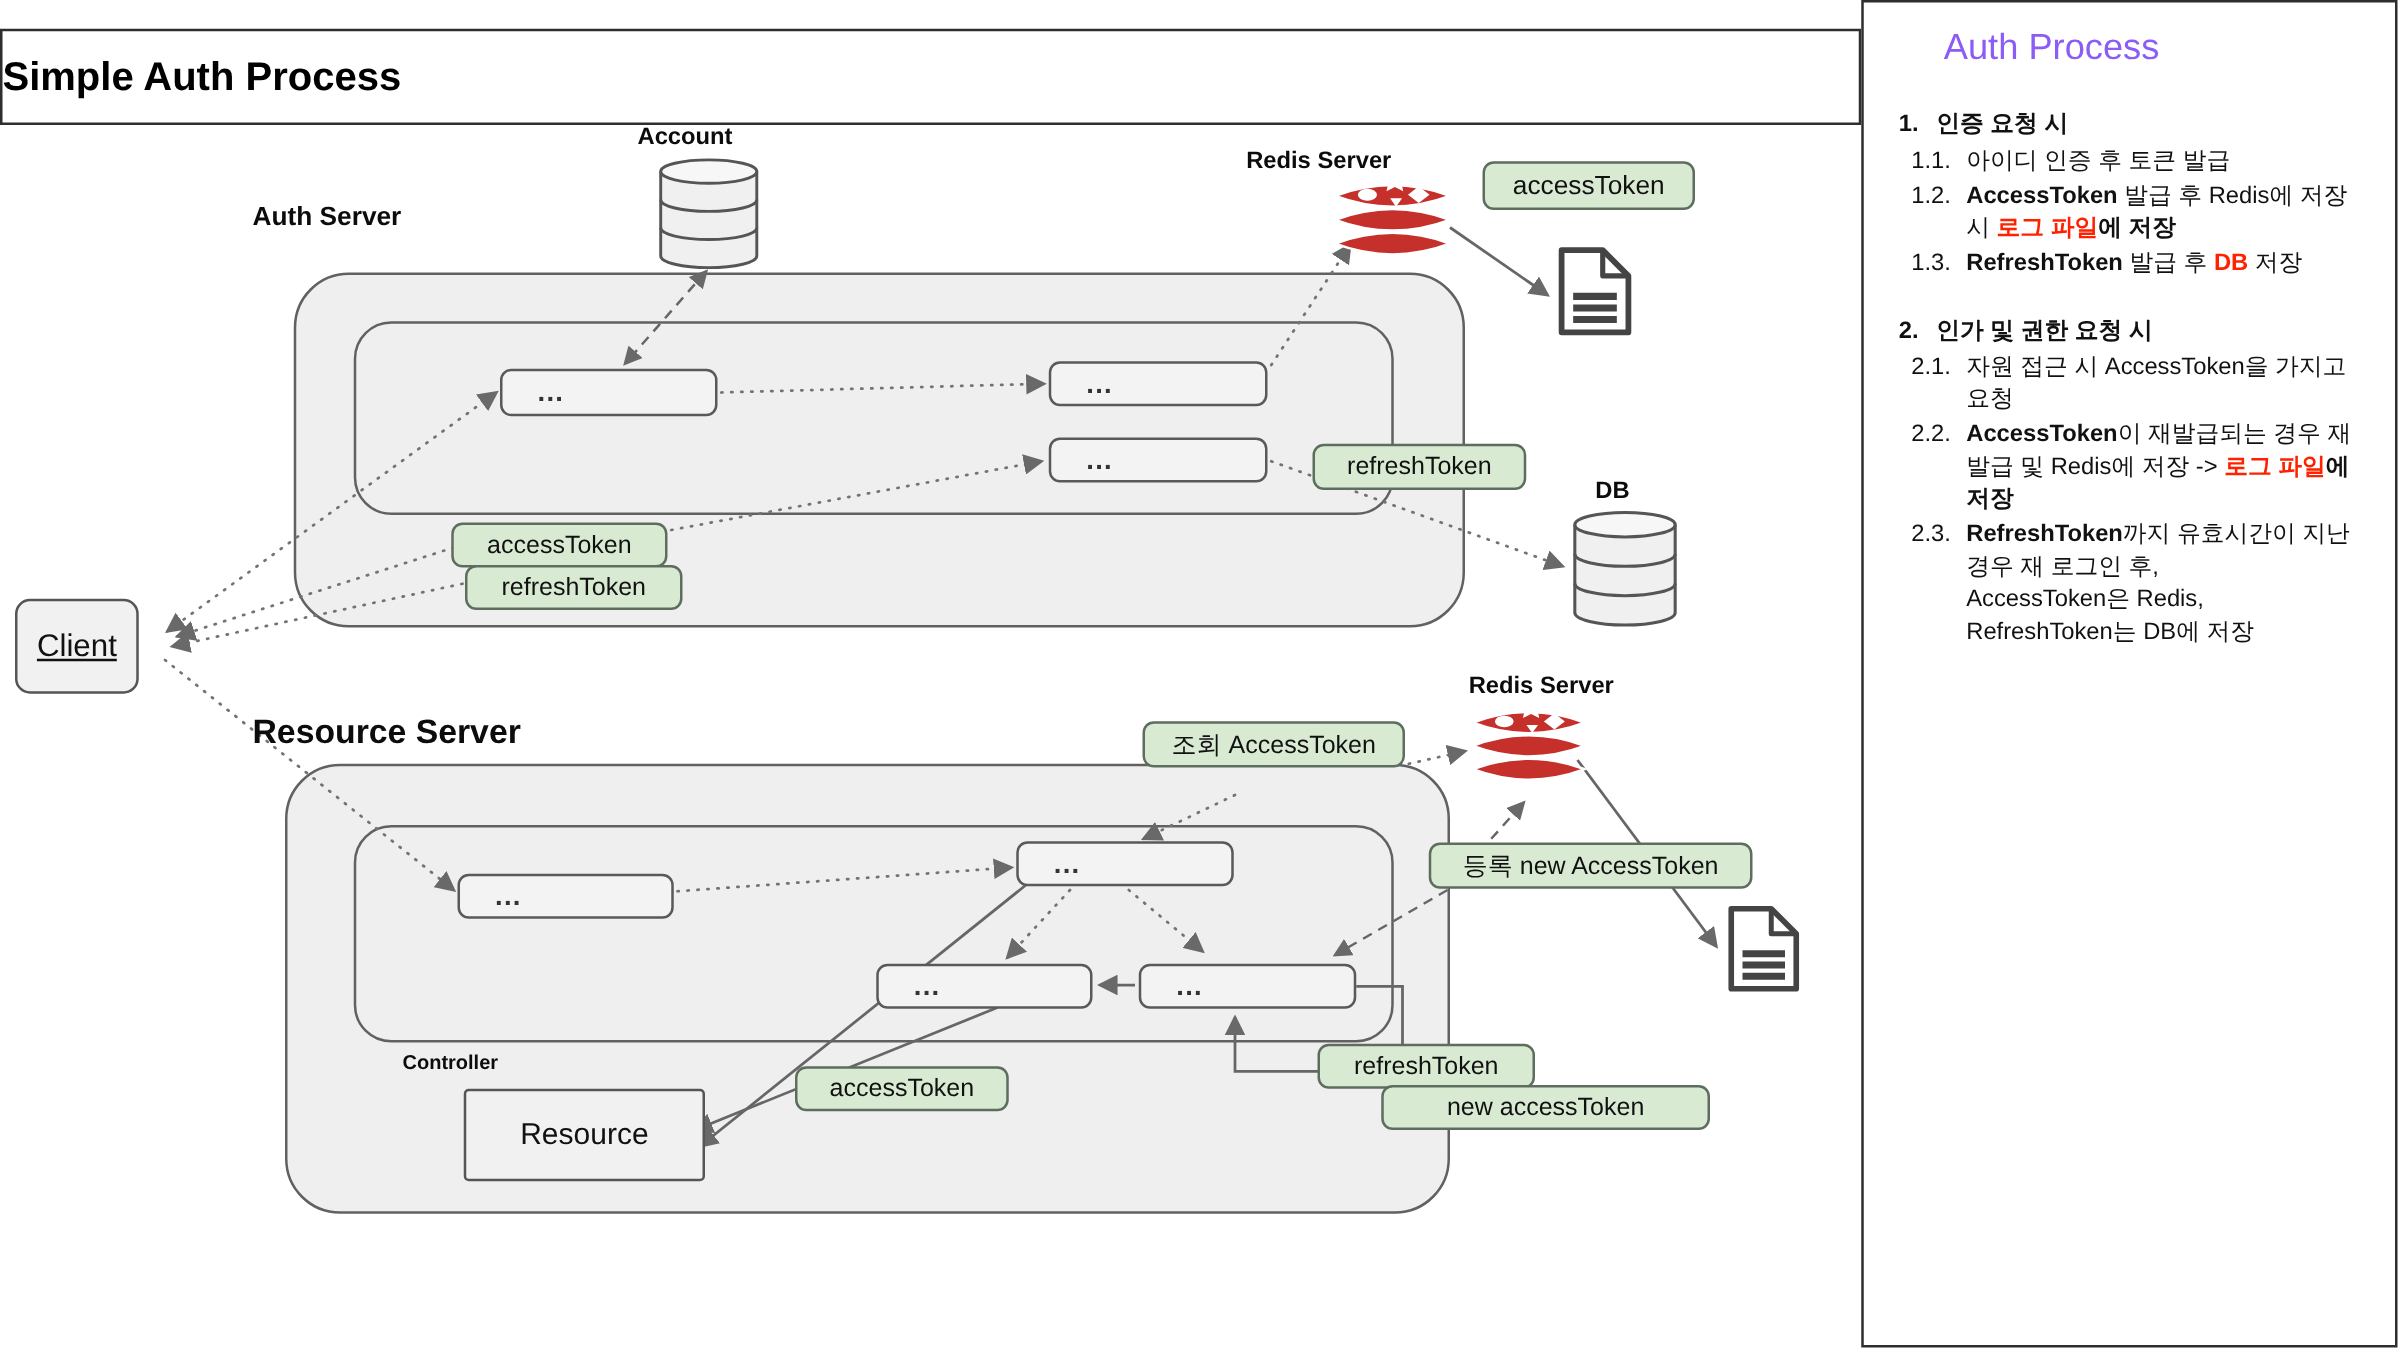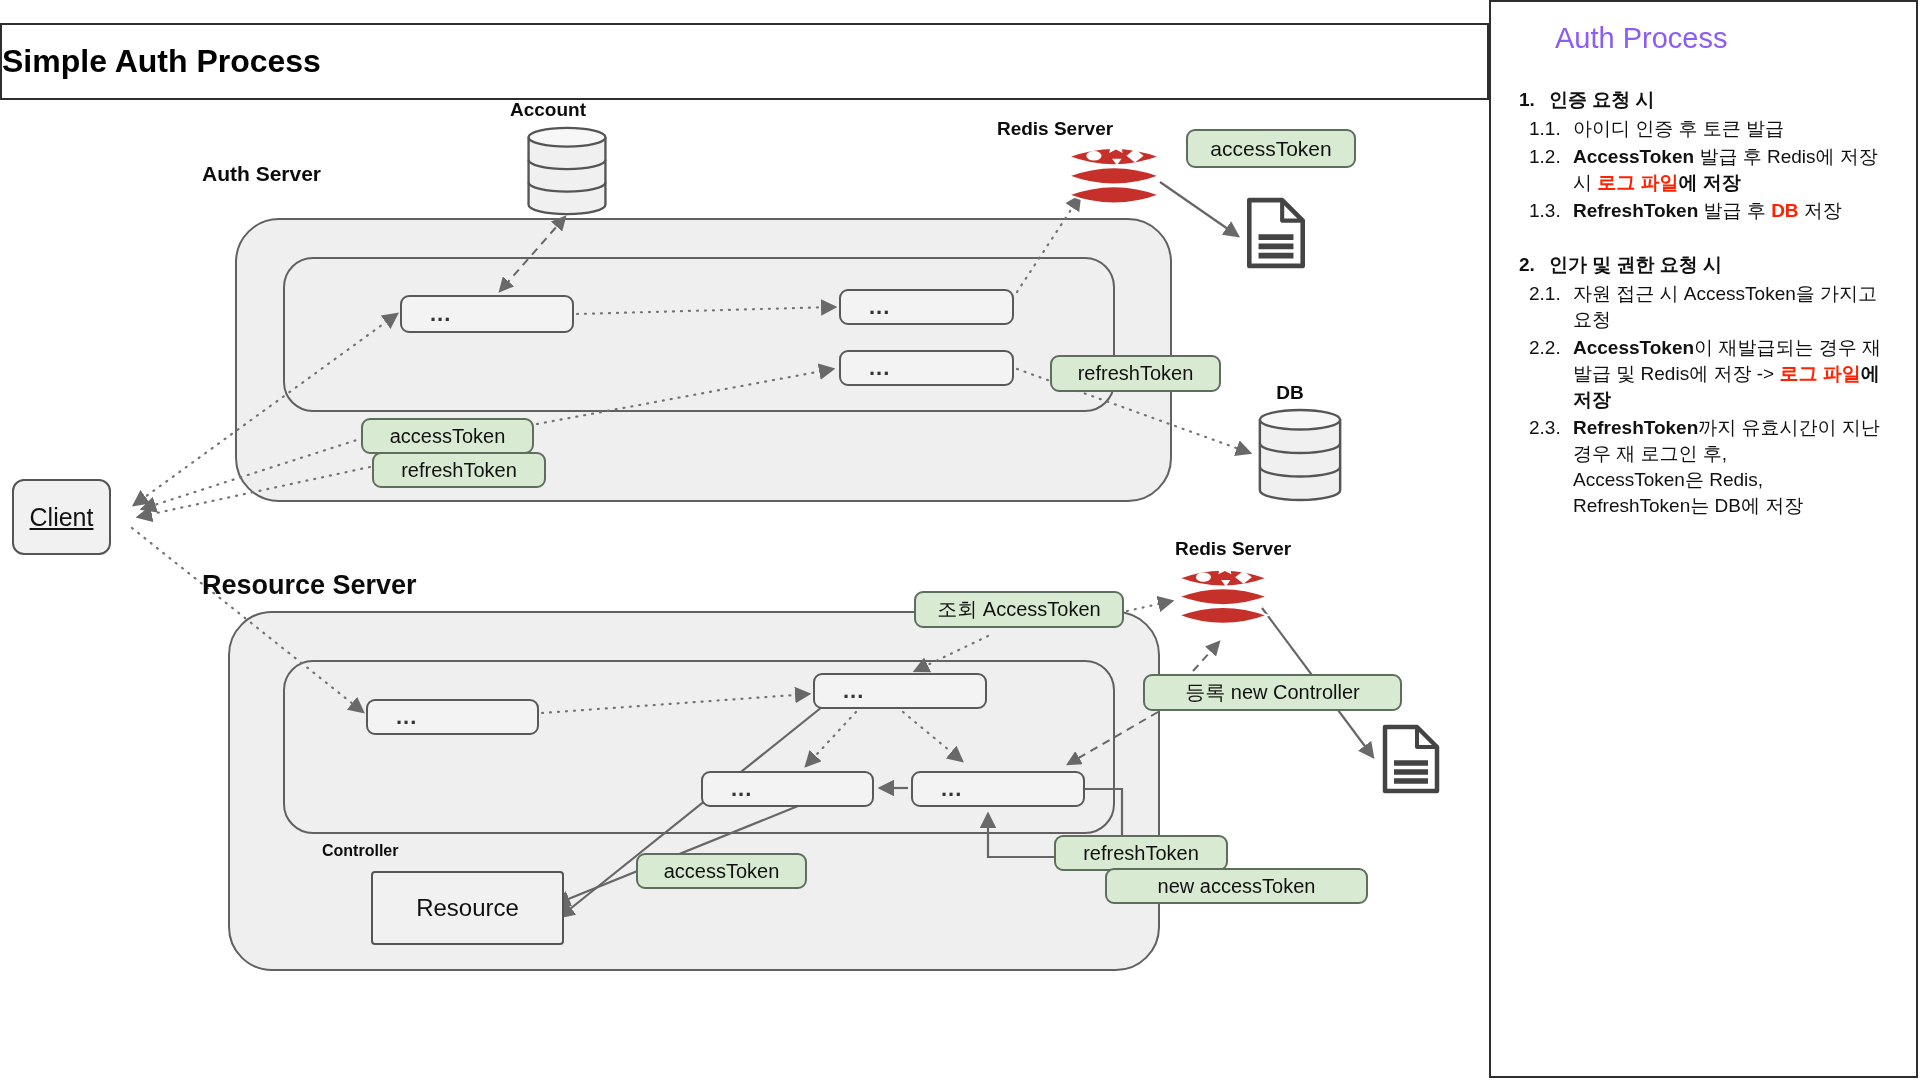--- a/index.html
+++ b/index.html
@@ -154,22 +154,22 @@
 
   <div class="ebox" style="left:366px;top:699px;width:173px;height:36px;">...</div>
   <div class="ebox" style="left:813px;top:673px;width:174px;height:36px;">...</div>
   <div class="ebox" style="left:701px;top:771px;width:173px;height:36px;">...</div>
   <div class="ebox" style="left:911px;top:771px;width:174px;height:36px;">...</div>
 
   <div class="pill" style="left:1186px;top:129px;width:170px;height:39px;font-size:21px;">accessToken</div>
   <div class="pill" style="left:1050px;top:355px;width:171px;height:37px;">refreshToken</div>
   <div class="pill" style="left:361px;top:418px;width:173px;height:36px;">accessToken</div>
   <div class="pill" style="left:372px;top:452px;width:174px;height:36px;">refreshToken</div>
-  <div class="pill" style="left:914px;top:591px;width:210px;height:37px;">조회 AccessToken</div>
-  <div class="pill" style="left:1143px;top:674px;width:259px;height:37px;">등록 new Controller</div>
+  <div class="pill" style="left:914px;top:577px;width:210px;height:37px;">조회 AccessToken</div>
+  <div class="pill" style="left:1143px;top:674px;width:259px;height:37px;">등록 new AccessToken</div>
   <div class="pill" style="left:636px;top:853px;width:171px;height:36px;">accessToken</div>
   <div class="pill" style="left:1054px;top:835px;width:174px;height:36px;">refreshToken</div>
   <div class="pill" style="left:1105px;top:868px;width:263px;height:36px;">new accessToken</div>
 
   <div class="panel">
     <div class="panel-title">Auth Process</div>
 
     <div class="sec">
       <div class="sec-head">
         <span class="num">1.</span>

